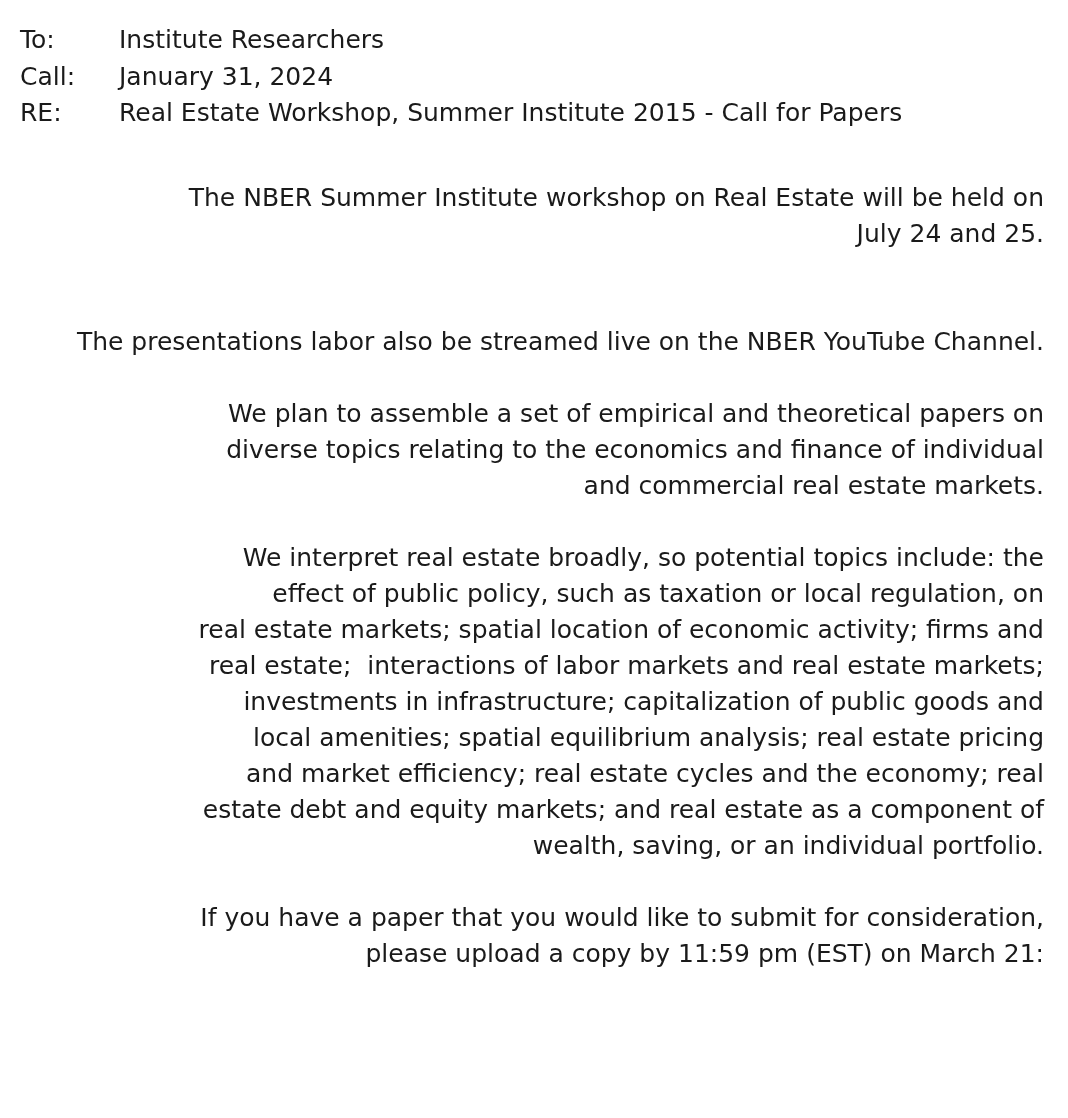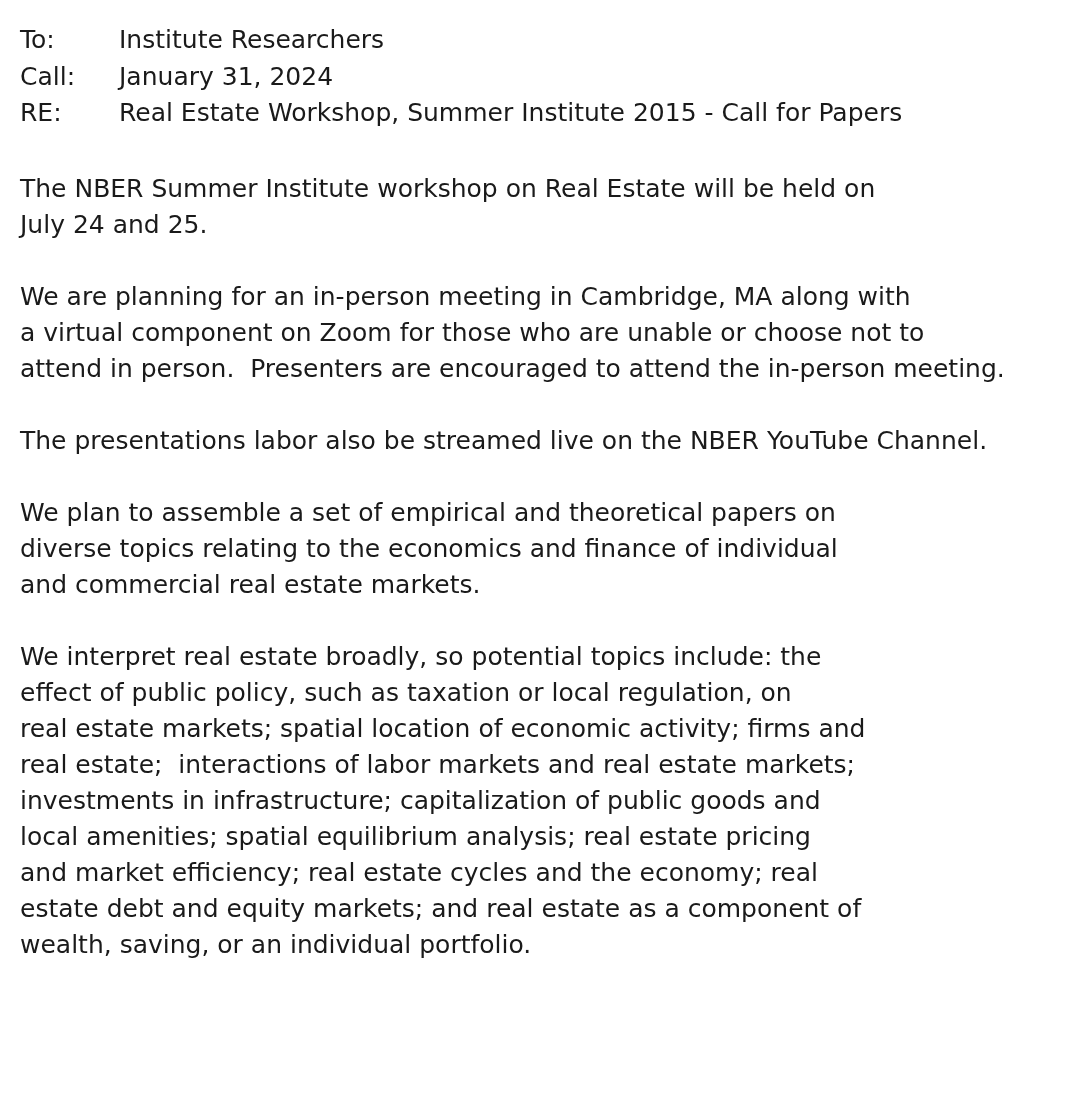--- a/index.html
+++ b/index.html
@@ -14,21 +14,21 @@
     color: #1a1a1a;
     overflow: hidden;
   }
   .page {
     box-sizing: border-box;
     width: 1068px;
     height: 1118px;
     padding: 22px 24px 0 20px;
   }
   .memo-header {
-    margin-bottom: 3px;
+    margin-bottom: 12px;
   }
   .memo-row {
     display: flex;
     align-items: baseline;
     font-size: 25px;
     line-height: 36.5px;
     white-space: nowrap;
   }
   .memo-label {
     width: 99px;
@@ -40,20 +40,21 @@
   p.para {
     font-size: 25px;
     line-height: 36px;
     margin: 0;
   }
   .gap {
     height: 36px;
   }
   .nowrap-block {
     white-space: pre-wrap;
+    text-align: right;
   }
 </style>
 </head>
 <body>
 
 <div class="page">
 
   <div class="memo-header">
     <div class="memo-row">
       <span class="memo-label">To:</span>
@@ -68,23 +69,20 @@
       <span class="memo-value">Real Estate Workshop, Summer Institute 2015 - Call for Papers</span>
     </div>
   </div>
 
   <div class="gap"></div>
 
   <p class="para nowrap-block">The NBER Summer Institute workshop on Real Estate will be held on
 July 24 and 25.</p>
   <div class="gap"></div>
 
-  <p class="para nowrap-block">We are planning for an in-person meeting in Cambridge, MA along with
-a virtual component on Zoom for those who are unable or choose not to
-attend in person.  Presenters are encouraged to attend the in-person meeting.</p>
   <div class="gap"></div>
 
   <p class="para nowrap-block">The presentations labor also be streamed live on the NBER YouTube Channel.</p>
   <div class="gap"></div>
 
   <p class="para nowrap-block">We plan to assemble a set of empirical and theoretical papers on
 diverse topics relating to the economics and finance of individual
 and commercial real estate markets.</p>
   <div class="gap"></div>
 
@@ -92,14 +90,16 @@
 effect of public policy, such as taxation or local regulation, on
 real estate markets; spatial location of economic activity; firms and
 real estate;  interactions of labor markets and real estate markets;
 investments in infrastructure; capitalization of public goods and
 local amenities; spatial equilibrium analysis; real estate pricing
 and market efficiency; real estate cycles and the economy; real
 estate debt and equity markets; and real estate as a component of
 wealth, saving, or an individual portfolio.</p>
   <div class="gap"></div>
 
+  <p class="para nowrap-block">If you have a paper that you would like to submit for consideration,
+please upload a copy by 11:59 pm (EST) on March 21:</p>
 
 </div>
 
 </body></html>

